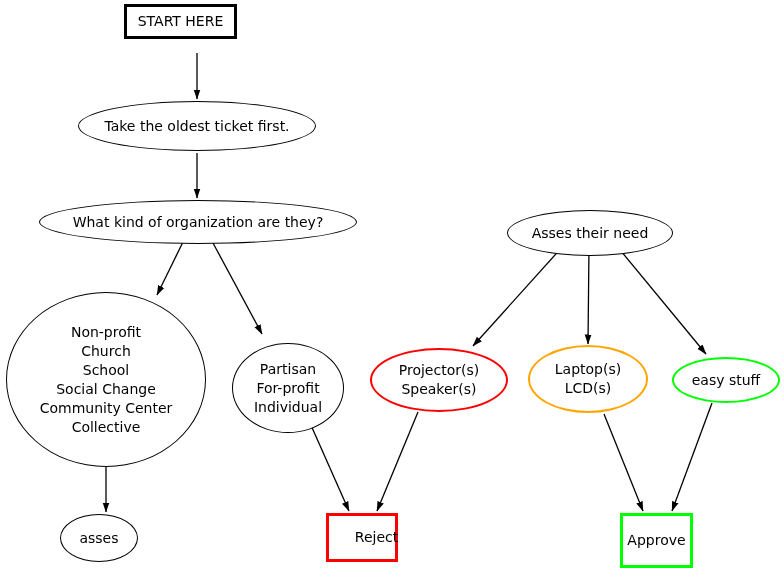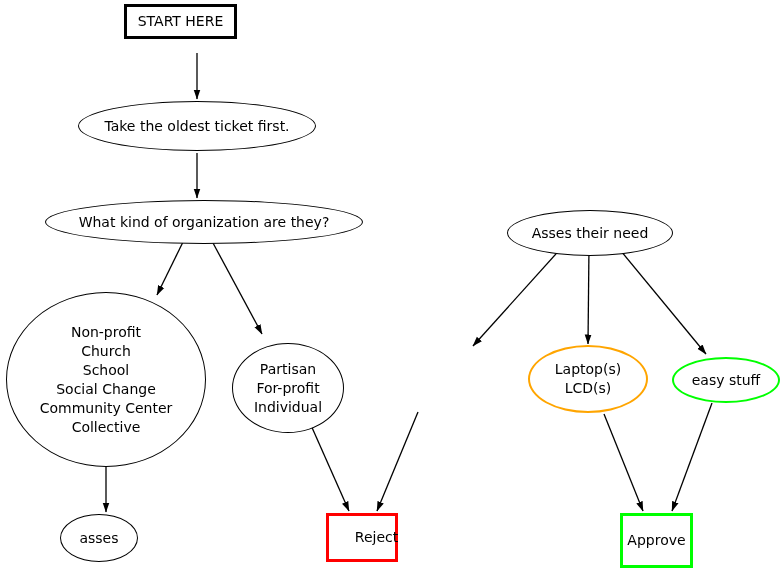--- a/index.html
+++ b/index.html
@@ -41,21 +41,21 @@
   }
   .ellipse.colored {
     border-width: 2px;
   }
   .box {
     border: 3px solid #000000;
   }
   
   #n-start      { left: 124px; top: 4px;   width: 113px; height: 35px; }
   #n-take       { left: 78px;  top: 101px; width: 238px; height: 50px; }
-  #n-what       { left: 45px;  top: 200px; width: 318px; height: 44px; }
+  #n-what       { left: 39px;  top: 200px; width: 318px; height: 44px; }
   #n-orgtypes   { left: 6px;   top: 292px; width: 200px; height: 175px; }
   #n-partisan   { left: 232px; top: 343px; width: 112px; height: 90px; }
   #n-asses      { left: 60px;  top: 514px; width: 78px;  height: 48px; }
   #n-reject     { left: 326px; top: 513px; width: 72px;  height: 49px; padding-left: 29px; }
   #n-need       { left: 507px; top: 210px; width: 166px; height: 46px; }
   #n-projector  { left: 370px; top: 348px; width: 138px; height: 64px; }
   #n-laptop     { left: 528px; top: 345px; width: 120px; height: 68px; }
   #n-easy       { left: 672px; top: 357px; width: 108px; height: 46px; }
   #n-approve    { left: 620px; top: 513px; width: 73px;  height: 55px; }
 </style>
@@ -102,20 +102,22 @@
   <div id="n-partisan" class="node ellipse" style="border-color: rgb(0, 0, 0);">Partisan
 For-profit
 Individual</div>
 
   <div id="n-asses" class="node ellipse" style="border-color: rgb(0, 0, 0);">asses</div>
 
   <div id="n-reject" class="node box" style="border-color: rgb(255, 0, 0);">Reject</div>
 
   <div id="n-need" class="node ellipse" style="border-color: rgb(0, 0, 0);">Asses their need</div>
 
+  <div id="n-projector" class="node ellipse colored" style="border-color: rgb(255, 0, 0);">Projector(s)
+Speaker(s)</div>
 
   <div id="n-laptop" class="node ellipse colored" style="border-color: rgb(255, 165, 0);">Laptop(s)
 LCD(s)</div>
 
   <div id="n-easy" class="node ellipse colored" style="border-color: rgb(0, 255, 0);">easy stuff</div>
 
   <div id="n-approve" class="node box" style="border-color: rgb(0, 255, 0);">Approve</div>
 
 </div>
 

